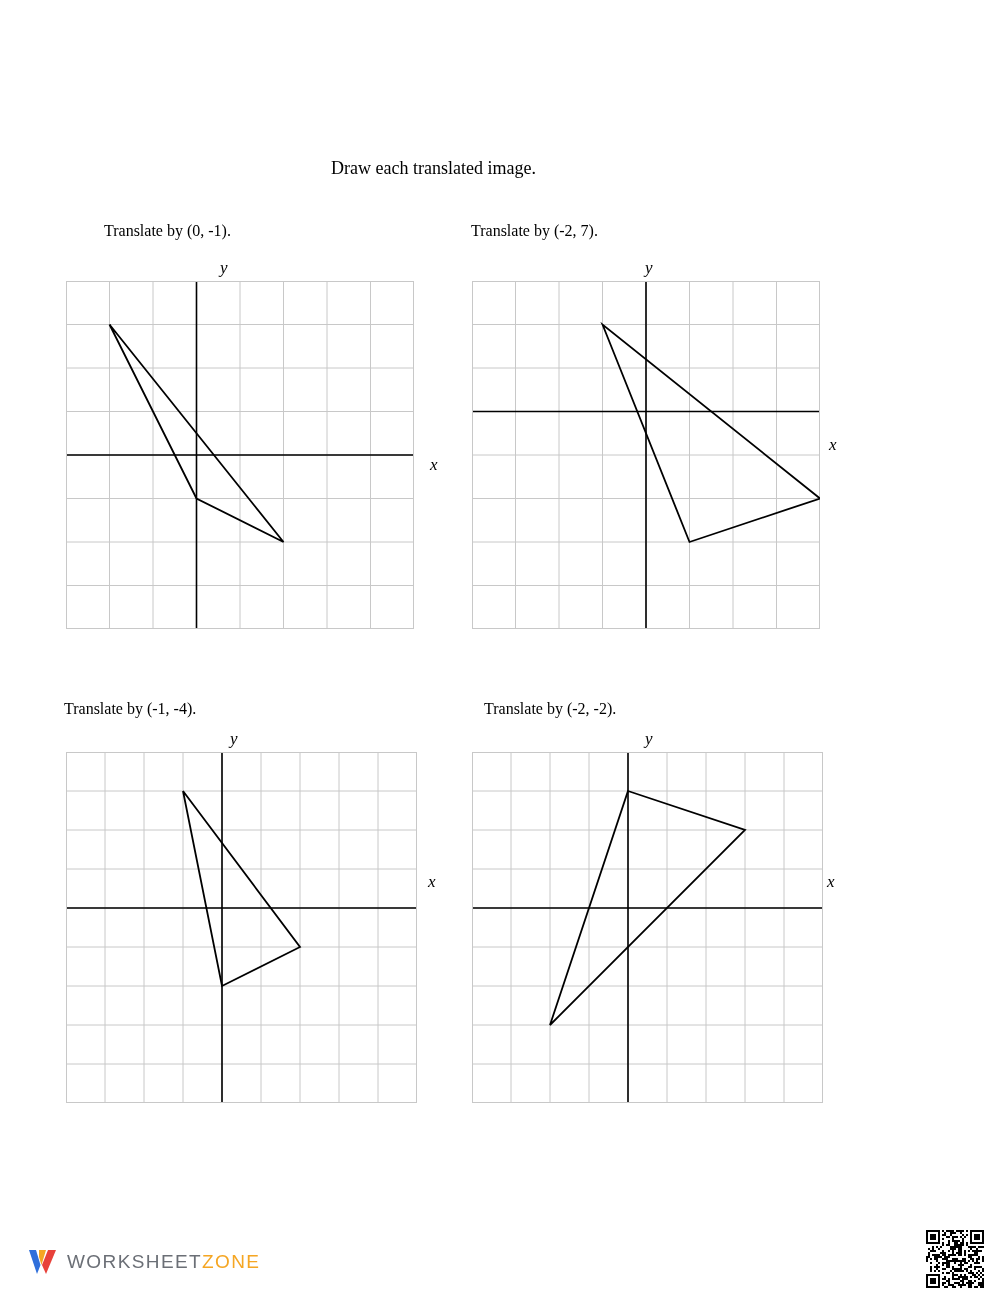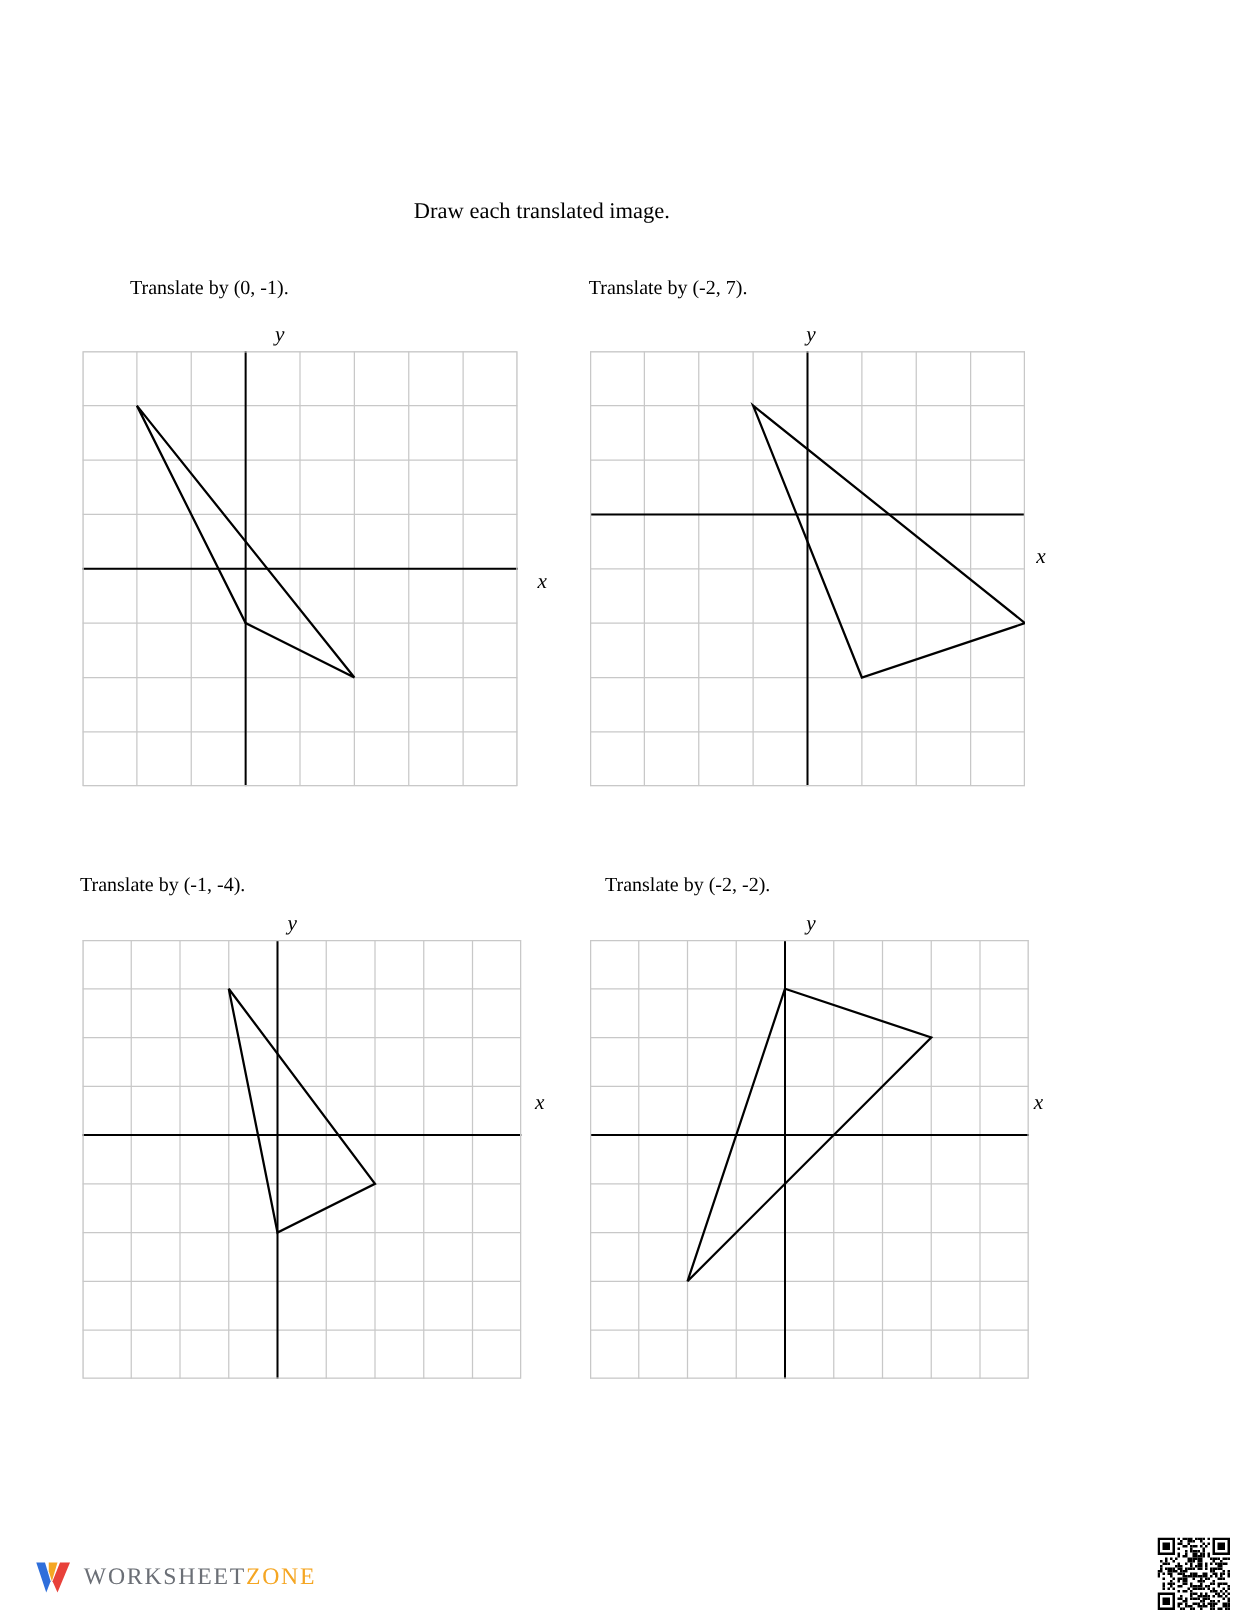--- a/index.html
+++ b/index.html
@@ -69,21 +69,21 @@
     top: 1248px;
     display: flex;
     align-items: center;
     gap: 9px;
   }
   .brand-logo {
     width: 30px;
     height: 28px;
   }
   .brand-text {
-    font-family: Liberation Serif, serif;
+    font-family: Liberation Sans, sans-serif;
     font-size: 19px;
     letter-spacing: 1.4px;
   }
   .brand-word1 { color: #6b6f76; }
   .brand-word2 { color: #f5a623; }
   .scan-text {
     position: absolute;
     right: 88px;
     top: 1245px;
     font-family: "Liberation Sans", sans-serif;

